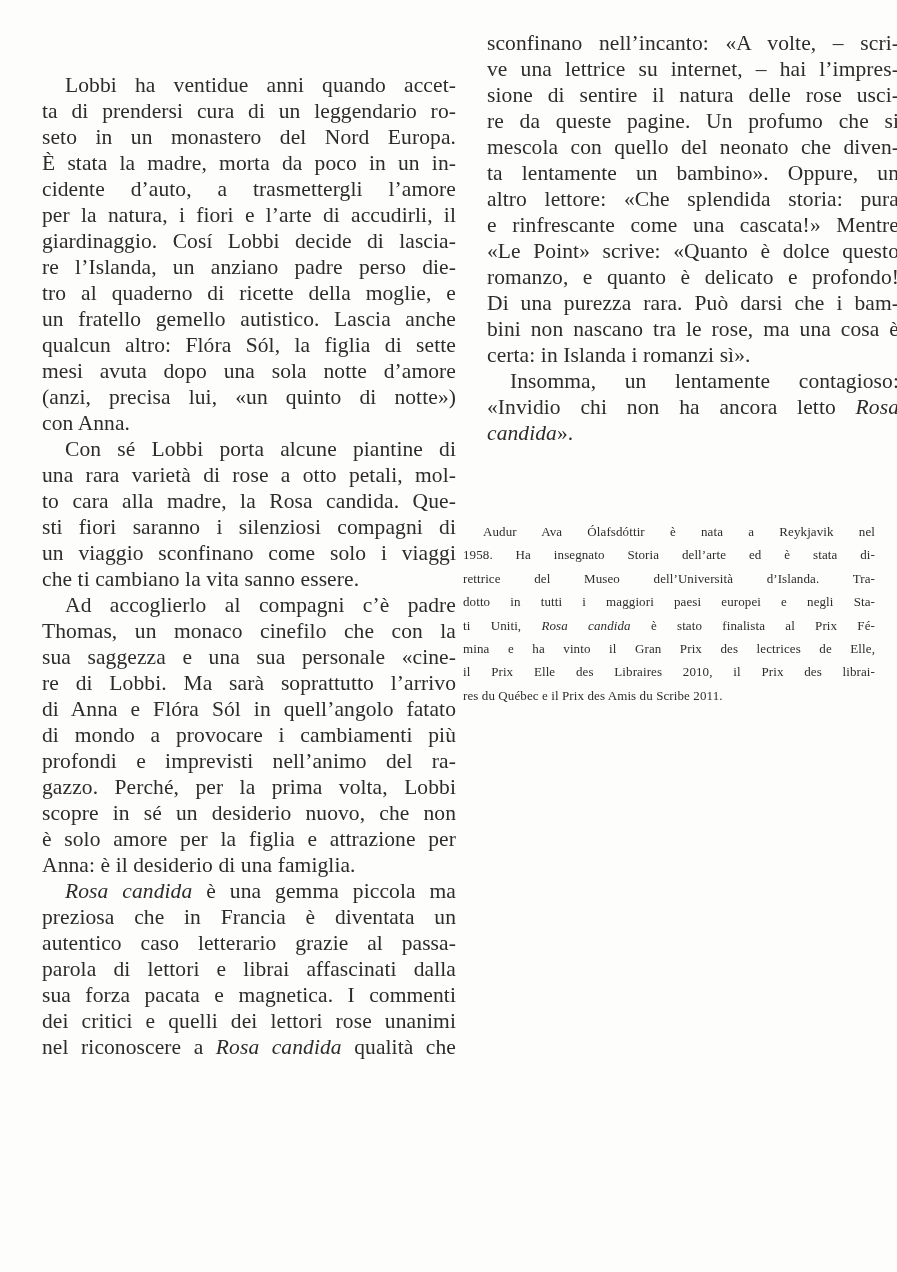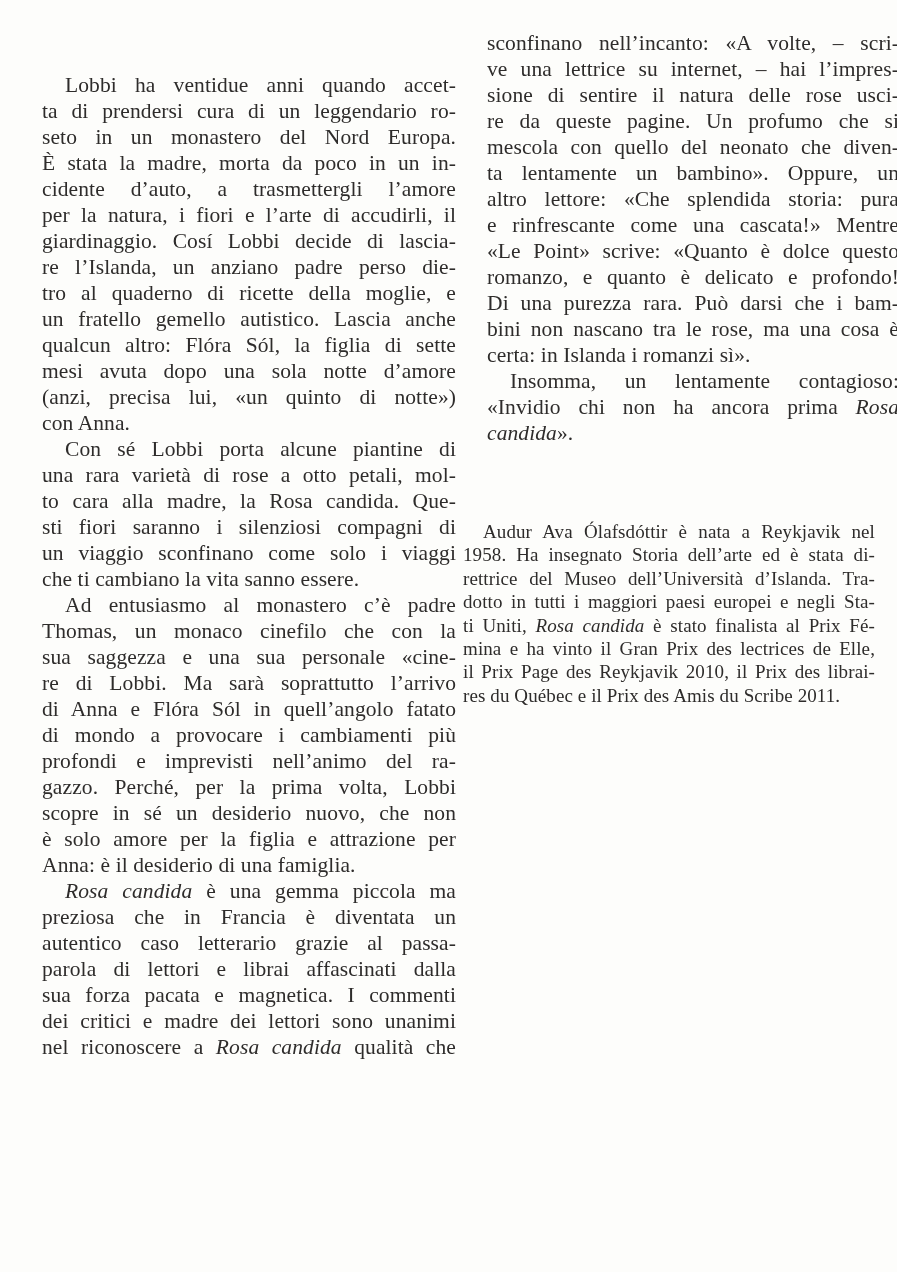--- a/index.html
+++ b/index.html
@@ -22,21 +22,21 @@
     text-align: justify;
     text-align-last: justify;
     letter-spacing: 0.1px;
   }
   .line.last { text-align-last: left; }
   .line.indent { padding-left: 23px; }
   .note {
     position: absolute; left: 463px; top: 520px; width: 412px;
   }
   .note .line {
-    font-size: 19px; height: 23.4px; line-height: 23.4px;
+    font-size: 13px; height: 23.4px; line-height: 23.4px;
   }
   .note .line.indent { padding-left: 20px; }
   i { font-style: italic; }
 </style>
 </head>
 <body>
 
 <div class="page">
 
   <div class="col col-left">
@@ -53,63 +53,63 @@
     <span class="line">qualcun altro: Flóra Sól, la figlia di sette</span>
     <span class="line">mesi avuta dopo una sola notte d’amore</span>
     <span class="line">(anzi, precisa lui, «un quinto di notte»)</span>
     <span class="line last">con Anna.</span>
     <span class="line indent">Con sé Lobbi porta alcune piantine di</span>
     <span class="line">una rara varietà di rose a otto petali, mol-</span>
     <span class="line">to cara alla madre, la Rosa candida. Que-</span>
     <span class="line">sti fiori saranno i silenziosi compagni di</span>
     <span class="line">un viaggio sconfinano come solo i viaggi</span>
     <span class="line last">che ti cambiano la vita sanno essere.</span>
-    <span class="line indent">Ad entusiasmo al monastero c’è padre</span>
+    <span class="line indent">Ad accoglierlo al compagni c’è padre</span>
     <span class="line">Thomas, un monaco cinefilo che con la</span>
     <span class="line">sua saggezza e una sua personale «cine-</span>
     <span class="line">re di Lobbi. Ma sarà soprattutto l’arrivo</span>
     <span class="line">di Anna e Flóra Sól in quell’angolo fatato</span>
     <span class="line">di mondo a provocare i cambiamenti più</span>
     <span class="line">profondi e imprevisti nell’animo del ra-</span>
     <span class="line">gazzo. Perché, per la prima volta, Lobbi</span>
     <span class="line">scopre in sé un desiderio nuovo, che non</span>
     <span class="line">è solo amore per la figlia e attrazione per</span>
     <span class="line last">Anna: è il desiderio di una famiglia.</span>
     <span class="line indent"><i>Rosa candida</i><span> è una gemma piccola ma</span></span>
     <span class="line">preziosa che in Francia è diventata un</span>
     <span class="line">autentico caso letterario grazie al passa-</span>
     <span class="line">parola di lettori e librai affascinati dalla</span>
     <span class="line">sua forza pacata e magnetica. I commenti</span>
-    <span class="line">dei critici e madre dei lettori sono unanimi</span>
+    <span class="line">dei critici e quelli dei lettori rose unanimi</span>
     <span class="line"><span>nel riconoscere a </span><i>Rosa candida</i><span> qualità che</span></span>
   </div>
 
   <div class="col col-right">
     <span class="line">sconfinano nell’incanto: «A volte, – scri-</span>
     <span class="line">ve una lettrice su internet, – hai l’impres-</span>
     <span class="line">sione di sentire il natura delle rose usci-</span>
     <span class="line">re da queste pagine. Un profumo che si</span>
     <span class="line">mescola con quello del neonato che diven-</span>
     <span class="line">ta lentamente un bambino». Oppure, un</span>
     <span class="line">altro lettore: «Che splendida storia: pura</span>
     <span class="line">e rinfrescante come una cascata!» Mentre</span>
     <span class="line">«Le Point» scrive: «Quanto è dolce questo</span>
     <span class="line">romanzo, e quanto è delicato e profondo!</span>
     <span class="line">Di una purezza rara. Può darsi che i bam-</span>
     <span class="line">bini non nascano tra le rose, ma una cosa è</span>
     <span class="line last">certa: in Islanda i romanzi sì».</span>
     <span class="line indent">Insomma, un lentamente contagioso:</span>
-    <span class="line"><span>«Invidio chi non ha ancora prima </span><i>Rosa</i></span>
+    <span class="line"><span>«Invidio chi non ha ancora letto </span><i>Rosa</i></span>
     <span class="line last"><i>candida</i><span>».</span></span>
   </div>
 
   <div class="note">
     <span class="line indent">Audur Ava Ólafsdóttir è nata a Reykjavik nel</span>
     <span class="line">1958. Ha insegnato Storia dell’arte ed è stata di-</span>
     <span class="line">rettrice del Museo dell’Università d’Islanda. Tra-</span>
     <span class="line">dotto in tutti i maggiori paesi europei e negli Sta-</span>
     <span class="line"><span>ti Uniti, </span><i>Rosa candida</i><span> è stato finalista al Prix Fé-</span></span>
     <span class="line">mina e ha vinto il Gran Prix des lectrices de Elle,</span>
-    <span class="line">il Prix Page des Reykjavik 2010, il Prix des librai-</span>
+    <span class="line">il Prix Elle des Libraires 2010, il Prix des librai-</span>
     <span class="line last">res du Québec e il Prix des Amis du Scribe 2011.</span>
   </div>
 
 </div>
 
 </body></html>

